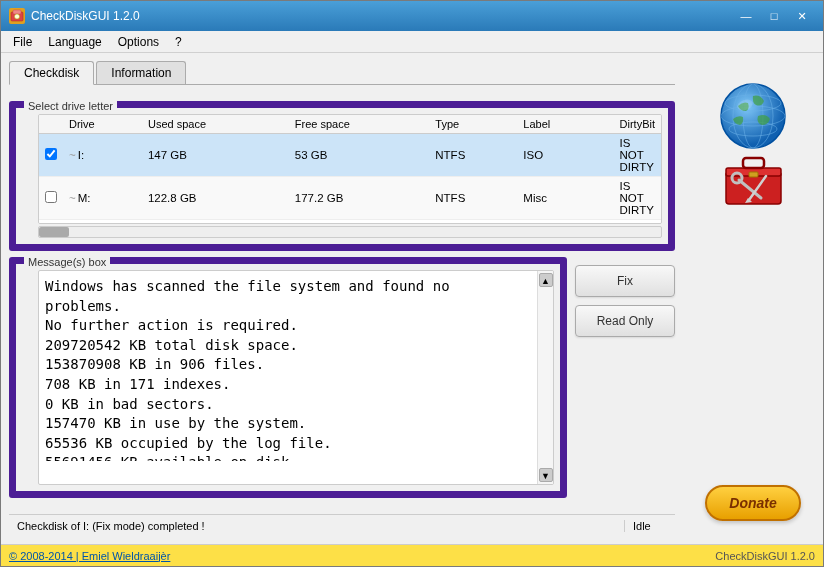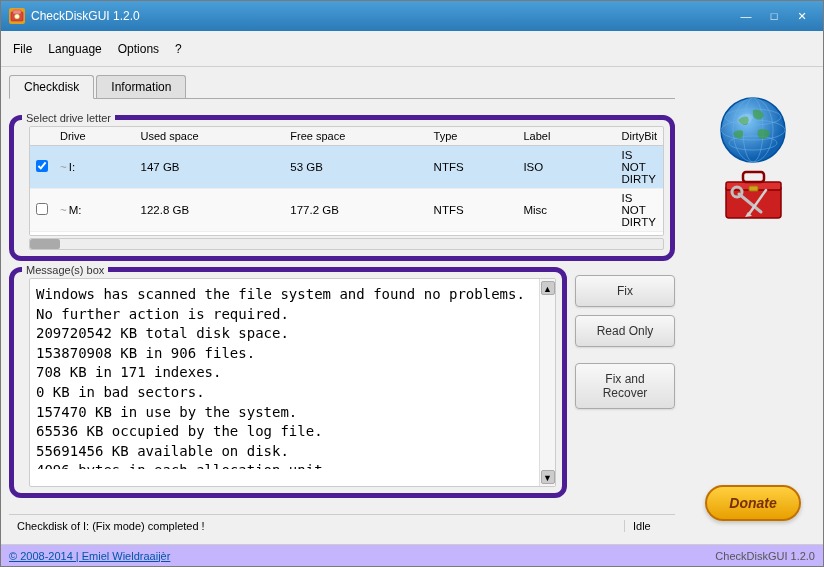--- a/index.html
+++ b/index.html
@@ -57,21 +57,21 @@
       border: none;
       color: white;
       font-size: 11px;
       cursor: pointer;
       display: flex;
       align-items: center;
       justify-content: center;
     }
     .menu-bar {
       background: #f0f0f0;
-      height: 36px;
+      height: 22px;
       display: flex;
       align-items: center;
       padding: 0 4px;
       border-bottom: 1px solid #d0d0d0;
       flex-shrink: 0;
     }
     .menu-item {
       padding: 2px 8px;
       cursor: pointer;
       font-size: 12px;
@@ -203,21 +203,21 @@
       flex: 1;
       padding: 0 8px;
       border-right: 1px solid #ccc;
     }
     .status-right {
       padding: 0 8px;
       min-width: 50px;
     }
     .footer-bar {
       height: 22px;
-      background: #c4b5fd;
+      background: #fde047;
       border-top: 1px solid #ccc;
       display: flex;
       align-items: center;
       justify-content: space-between;
       padding: 0 8px;
       font-size: 11px;
       color: #555;
       flex-shrink: 0;
     }
     .footer-link {
@@ -250,24 +250,24 @@
       color: #7a3000;
       font-style: italic;
       box-shadow: 0 2px 4px rgba(0,0,0,0.2);
       margin-top: auto;
       margin-bottom: 10px;
     }
     .drive-row-selected {
       background: #cce4f8 !important;
     }
     .section-group {
-      border: 5px solid #4c1d95;
-      border-radius: 12px;
+      border: 7px solid #4c1d95;
+      border-radius: 3px;
       position: relative;
-      padding: 6px 6px 6px 15px;
+      padding: 6px 6px 6px 22px;
     }
     .section-title {
       position: absolute;
       top: -8px;
       left: 8px;
       background: #f0f0f0;
       padding: 0 4px;
       font-size: 11px;
       color: #333;
     }
@@ -404,21 +404,20 @@
                   <div style="width:14px; height:14px; background:#ccc; margin-top:2px; border:1px solid #aaa; border-radius:2px; font-size:9px; text-align:center; line-height:14px;">▲</div>
                   <div style="flex:1;"></div>
                   <div style="width:14px; height:14px; background:#ccc; margin-bottom:2px; border:1px solid #aaa; border-radius:2px; font-size:9px; text-align:center; line-height:14px;">▼</div>
                 </div>
               </div>
             </div>
           </div>
           <div class="buttons-panel">
             <button class="action-btn" style="margin-top:8px;">Fix</button>
             <button class="action-btn">Read Only</button>
-            <button class="action-btn" style="margin-top:8px;">Fix and Recover</button>
           </div>
         </div>
       </div>
 
       <div class="status-bar">
         <div class="status-main">Checkdisk of I: (Fix mode) completed !</div>
         <div class="status-right">Idle</div>
       </div>
     </div>
 

